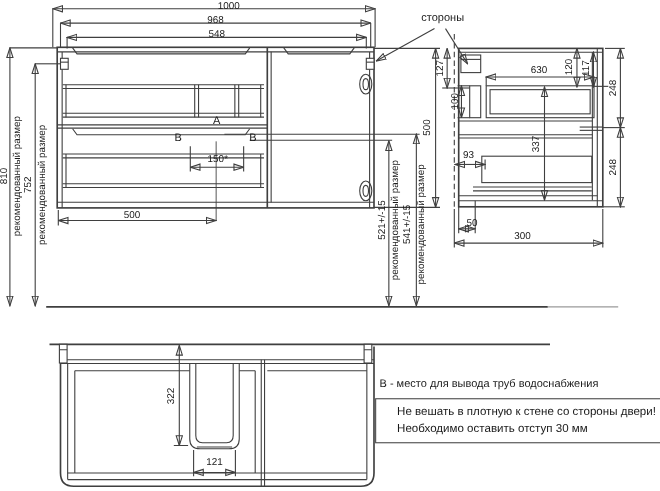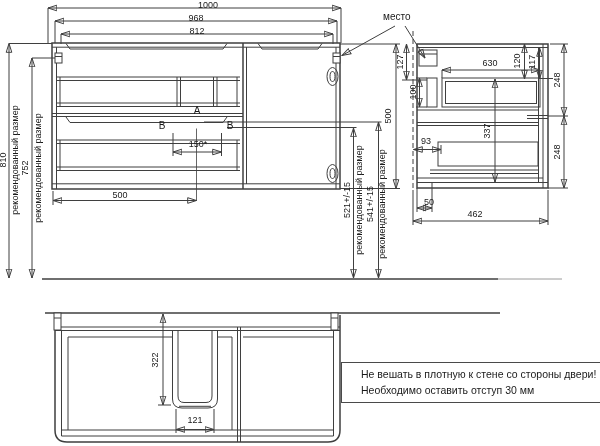--- a/index.html
+++ b/index.html
@@ -213,21 +213,21 @@
   </g>
 
   <g class="dim">
     <line x1="395" y1="26" x2="342" y2="55.5" marker-end="url(#arr)"></line>
     <line x1="405" y1="26" x2="425" y2="58" marker-end="url(#arr)"></line>
   </g>
 </svg>
 
 <div class="hlabel" style="left:192px;top:0px;width:32px;">1000</div>
 <div class="hlabel" style="left:182px;top:13px;width:28px;">968</div>
-<div class="hlabel" style="left:183px;top:26px;width:28px;">812</div>
+<div class="hlabel" style="left:183px;top:26px;width:28px;">548</div>
 
 <div class="vlabel" style="left:-12px;top:154px;width:30px;">810</div>
 <div class="vlabel" style="left:-50px;top:154px;width:130px;">рекомендованный размер</div>
 <div class="vlabel" style="left:10px;top:162px;width:30px;">752</div>
 <div class="vlabel" style="left:-27px;top:162px;width:130px;">рекомендованный размер</div>
 
 <div class="vlabel" style="left:319px;top:194px;width:56px;">521+/-15</div>
 <div class="vlabel" style="left:294px;top:194px;width:130px;">рекомендованный размер</div>
 <div class="vlabel" style="left:342px;top:198px;width:56px;">541+/-15</div>
 <div class="vlabel" style="left:317px;top:198px;width:130px;">рекомендованный размер</div>
@@ -242,26 +242,27 @@
 <div class="vlabel" style="left:385px;top:56px;width:30px;">127</div>
 <div class="vlabel" style="left:398px;top:86px;width:30px;">100</div>
 <div class="hlabel" style="left:475px;top:58px;width:30px;">630</div>
 <div class="vlabel" style="left:502px;top:55px;width:30px;">120</div>
 <div class="vlabel" style="left:517px;top:56px;width:30px;">117</div>
 <div class="vlabel" style="left:472px;top:125px;width:30px;">337</div>
 <div class="hlabel" style="left:417px;top:136px;width:18px;">93</div>
 <div class="vlabel" style="left:542px;top:74px;width:30px;">248</div>
 <div class="vlabel" style="left:542px;top:146px;width:30px;">248</div>
 <div class="hlabel" style="left:420px;top:197px;width:18px;">50</div>
-<div class="hlabel" style="left:459px;top:209px;width:32px;">462</div>
+<div class="hlabel" style="left:459px;top:209px;width:32px;">300</div>
 
 <div class="vlabel" style="left:140px;top:354px;width:30px;">322</div>
 <div class="hlabel" style="left:181px;top:415px;width:28px;">121</div>
 
-<div class="callout" style="left:383px;top:11px;">место</div>
-
+<div class="callout" style="left:383px;top:11px;">стороны</div>
+
+<div class="legend-line" style="left:345px;top:344px;">В - место для вывода труб водоснабжения</div>
 
 <div class="note-box">
   <div>Не вешать в плотную к стене со стороны двери!</div>
   <div>Необходимо оставить отступ 30 мм</div>
 </div>
 
 </div>
 
 </body></html>

